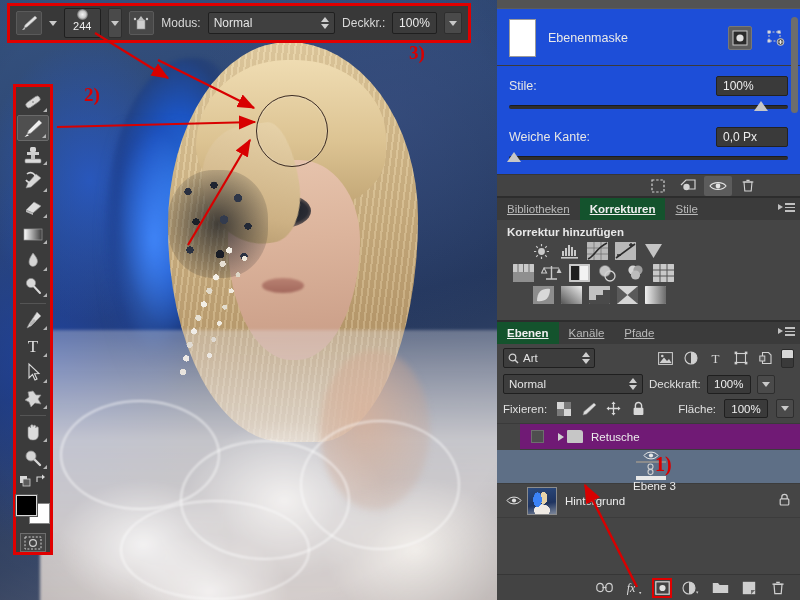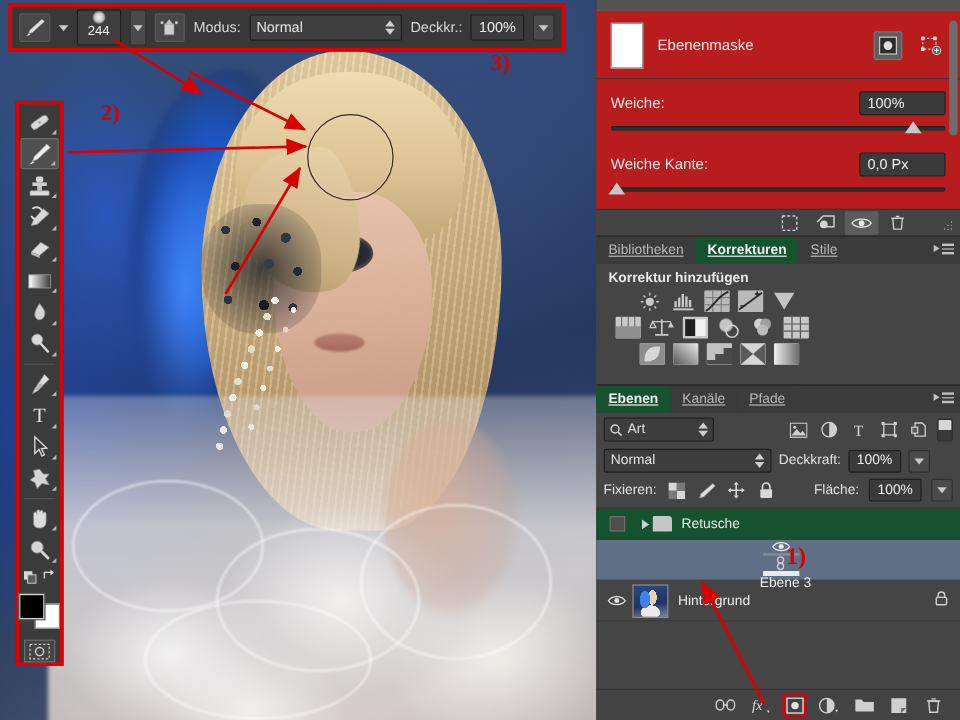--- a/index.html
+++ b/index.html
@@ -239,21 +239,21 @@
   
   #right-col {
     position: absolute; left: 497px; top: 0; width: 303px; height: 600px;
     background: #535353;
   }
   .panel-divider { height: 2px; background: #2d2d2d; }
 
   
   #properties-panel {
     position: absolute; left: 0; top: 8px; width: 303px; height: 188px;
-    background: #b91c1c; border-top: 1px solid #5c5c5c;
+    background: #1d4ed8; border-top: 1px solid #5c5c5c;
   }
   .mask-header {
     display: flex; align-items: center; gap: 12px; padding: 10px 12px 8px 12px;
     border-bottom: 1px solid #3b3b3b;
   }
   .mask-thumb { width: 27px; height: 38px; background: #fff; border: 1px solid #9a9a9a; }
   .mask-title { font-size: 12.5px; color: #e9e9e9; flex: 1; }
   .mask-btn {
     width: 24px; height: 24px; border-radius: 2px;
     display: flex; align-items: center; justify-content: center;
@@ -361,21 +361,21 @@
     border-radius: 2px; display: flex; align-items: center; justify-content: center;
   }
   .lock-row { display: flex; align-items: center; padding: 2px 6px 5px 6px; gap: 8px; }
   .lock-ico { width: 17px; height: 16px; display: flex; align-items: center; justify-content: center; }
 
   .layer-list { border-top: 1px solid #3a3a3a; }
   .layer-row {
     display: flex; align-items: center; height: 34px;
     border-bottom: 1px solid #3c3c3c; padding-left: 4px; position: relative;
   }
-  .layer-row.group { height: 26px; background: #14532d; }
+  .layer-row.group { height: 26px; background: #701a75; margin-left: 23px; }
   .layer-row.selected { background: #5e6f86; flex-direction: column; }
   .eye-cell { width: 26px; display: flex; align-items: center; justify-content: center; }
   .chk-empty { width: 13px; height: 13px; border: 1px solid #6e6e6e; background: #4e4e4e; }
   .thumb-trans {
     width: 30px; height: 28px; border: 1px solid #8c8c8c;
     background-image:
       linear-gradient(45deg, #bfbfbf 25%, transparent 25%, transparent 75%, #bfbfbf 75%),
       linear-gradient(45deg, #bfbfbf 25%, #fff 25%, #fff 75%, #bfbfbf 75%);
     background-size: 8px 8px; background-position: 0 0, 4px 4px;
   }
@@ -656,21 +656,21 @@
             <rect x="10.5" y="0.5" width="3" height="3" fill="#d8d8d8"></rect>
             <rect x="0.5" y="9.5" width="3" height="3" fill="#d8d8d8"></rect>
             <circle cx="13.5" cy="12" r="3.4" fill="#5a5a5a" stroke="#d0d0d0" stroke-width="0.9"></circle>
             <path d="M13.5 10 v4 M11.5 12 h4" stroke="#e8e8e8" stroke-width="1"></path>
           </svg>
         </div>
       </div>
 
       <div class="prop-row">
         <div class="prop-line">
-          <span class="prop-label">Weiche:</span>
+          <span class="prop-label">Stile:</span>
           <span class="prop-field">100%</span>
         </div>
         <div class="slider-track">
           <div class="slider-thumb" style="left:245px"></div>
         </div>
       </div>
 
       <div class="prop-row" style="padding-top:18px">
         <div class="prop-line">
           <span class="prop-label">Weiche Kante:</span>

